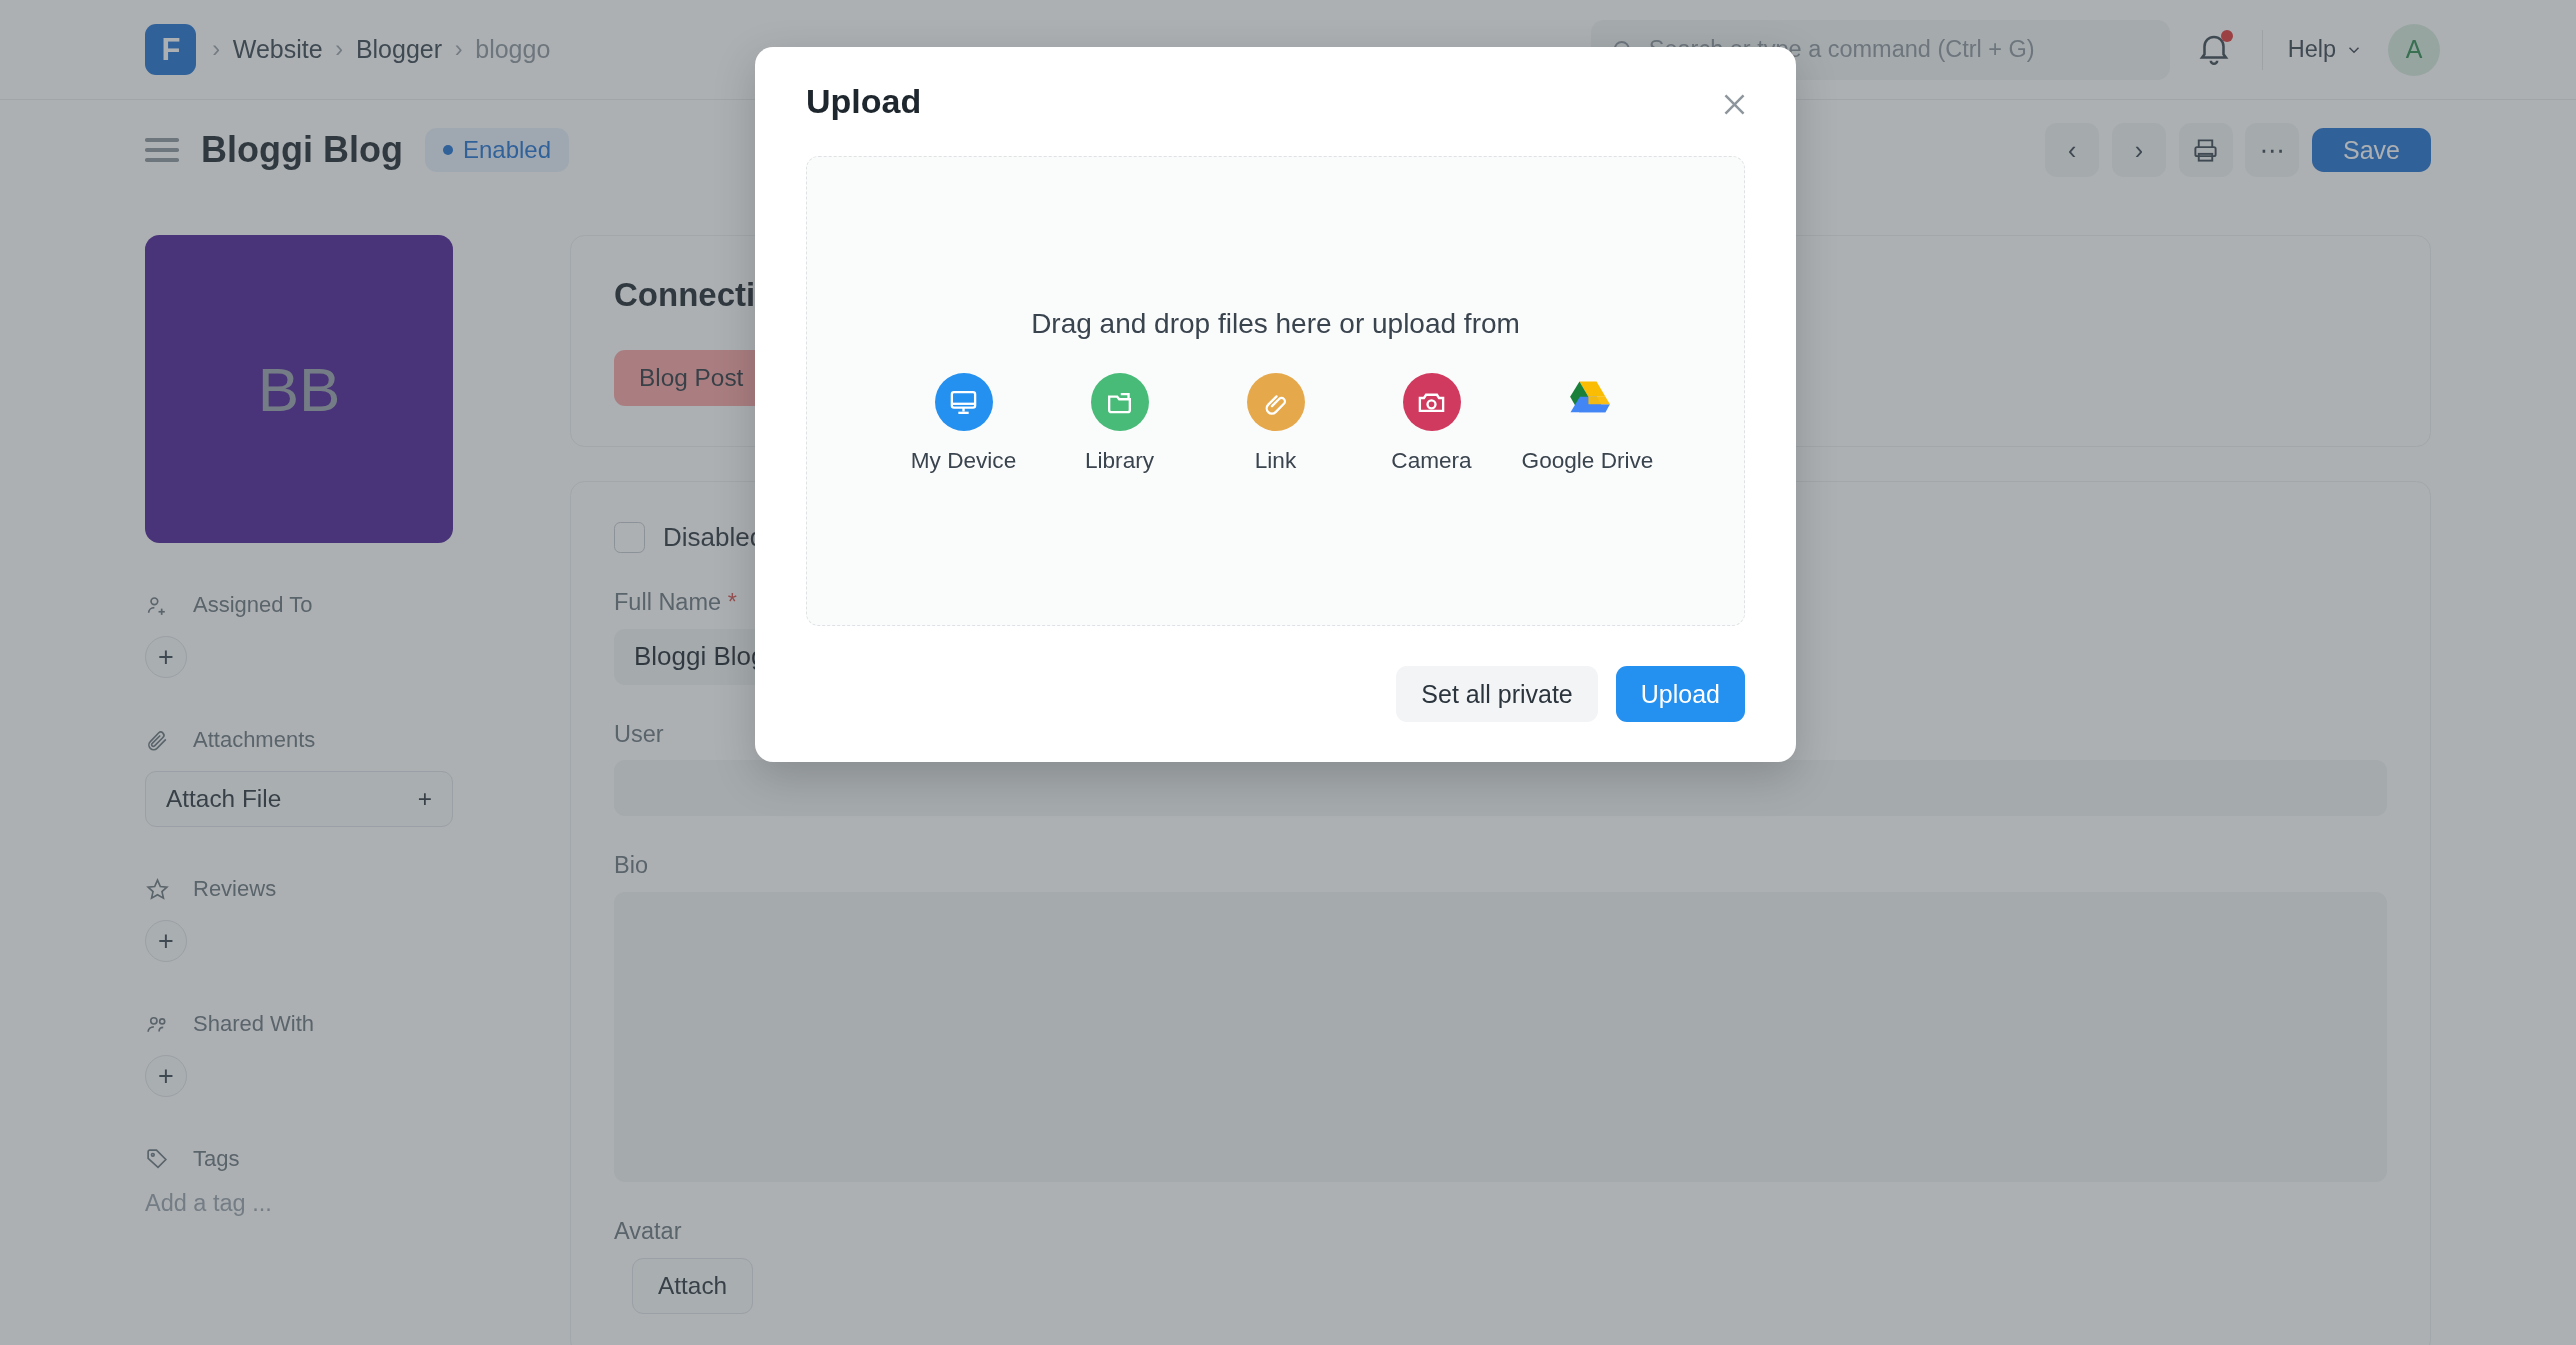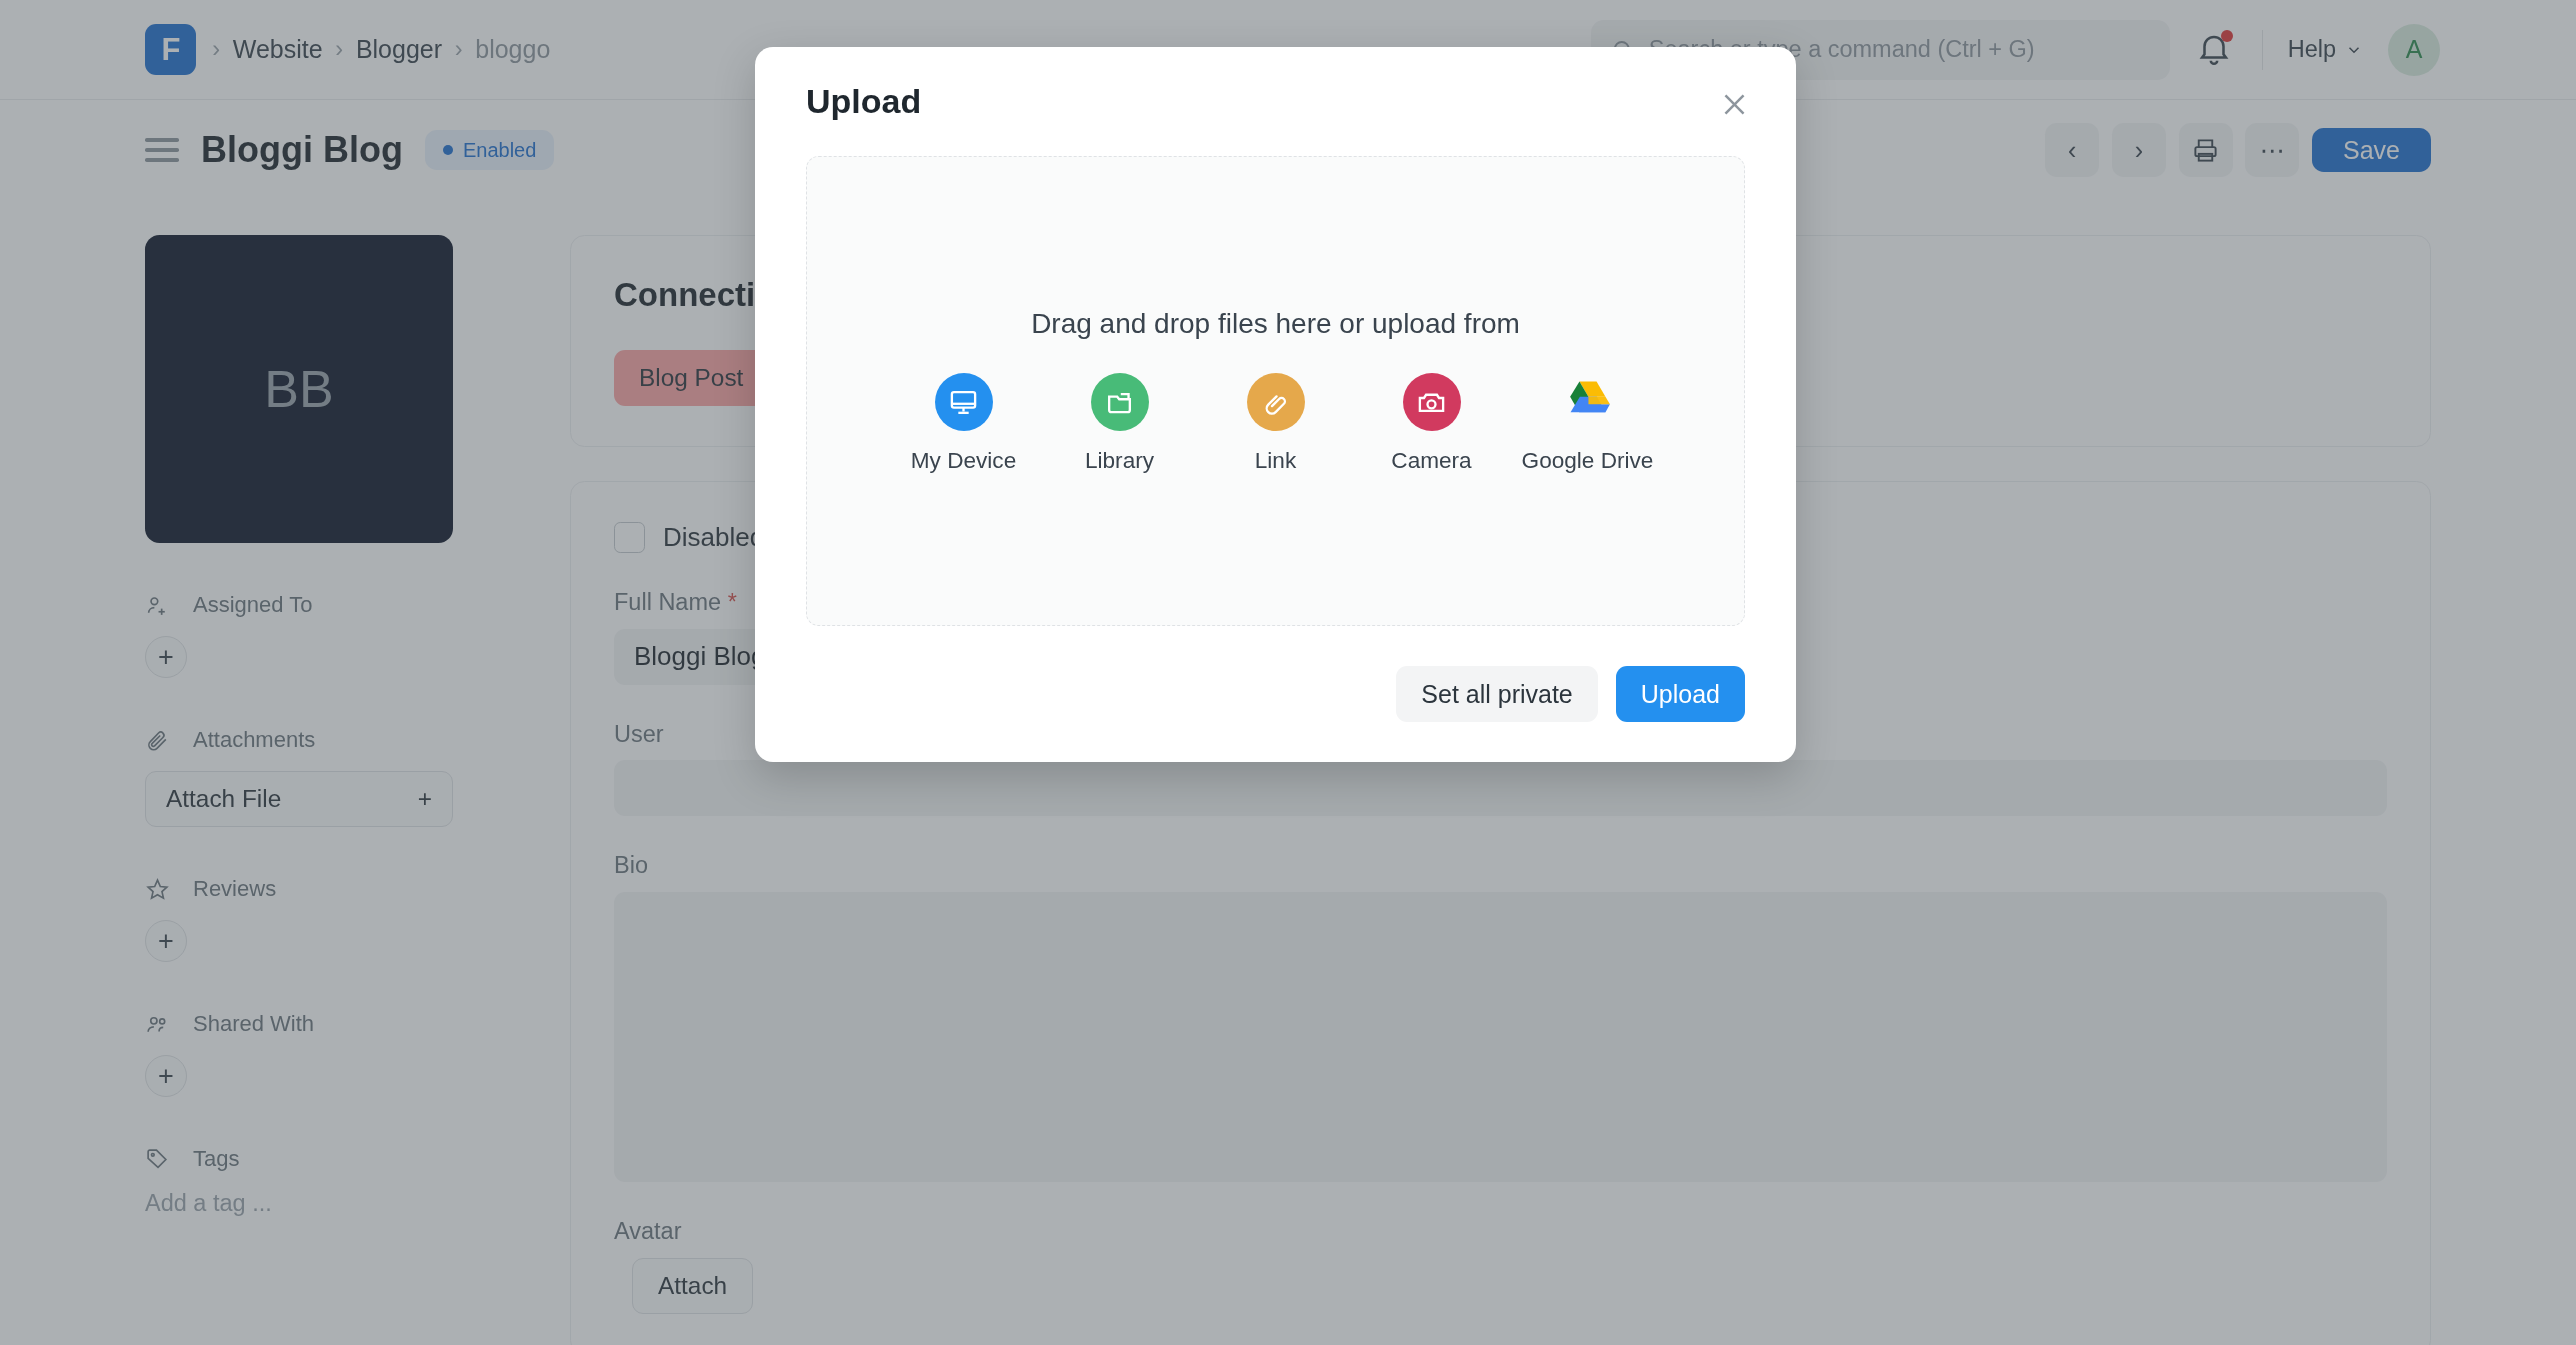--- a/index.html
+++ b/index.html
@@ -66,21 +66,21 @@
     display: flex; align-items: center;
   }
   .head-left { display: flex; align-items: center; gap: 22px; padding-left: 145px; }
   .hamburger { display: flex; flex-direction: column; gap: 6.3px; width: 34px; }
   .hamburger i { display: block; height: 3.6px; background: #8d959d; border-radius: 1.8px; }
   .hamburger i:nth-child(2) { width: 100%; }
   .page-title { font-size: 36px; font-weight: 700; color: #1f272e; }
   .pill {
     display: inline-flex; align-items: center; gap: 10px;
     padding: 8.1px 18px; border-radius: 11.8px;
-    background: #e8f0fb; color: #1f6fd0; font-size: 20px;
+    background: #e8f0fb; color: #1f6fd0; font-size: 24px;
   }
   .pill .dot { width: 10px; height: 10px; border-radius: 50%; background: #1f6fd0; }
 
   .head-right { margin-left: auto; display: flex; align-items: center; gap: 12.7px; padding-right: 145px; }
   .sq-btn {
     width: 54px; height: 54px; border-radius: 11.8px;
     background: #f3f4f5; color: #3a444e;
     display: flex; align-items: center; justify-content: center;
     font-size: 25px; border: none;
   }
@@ -90,23 +90,23 @@
     font-family: "Liberation Sans", sans-serif;
   }
 
   
   #page-body { position: absolute; top: 199px; left: 0; right: 0; bottom: 0; display: flex; }
   #left-col { width: 543px; padding: 36px 0 0 145px; }
   #main-col { flex: 1; padding: 36px 145px 0 27px; }
 
   .avatar-big {
     width: 308px; height: 308px; border-radius: 14.5px;
-    background: #0f172a;
-    display: flex; align-items: center; justify-content: center;
-    color: #9aa3ab; font-size: 52px; font-weight: 400;
+    background: #4c1d95;
+    display: flex; align-items: center; justify-content: center;
+    color: #9aa3ab; font-size: 62px; font-weight: 400;
   }
 
   .side-sec { margin-top: 49px; }
   .side-head {
     display: flex; align-items: center; gap: 23px;
     color: #6b757d; font-size: 22px; margin-bottom: 18px;
   }
   .plus-circle {
     width: 42px; height: 42px; border-radius: 50%;
     border: 0.9px solid #dfe2e5; background: #fafbfb;

